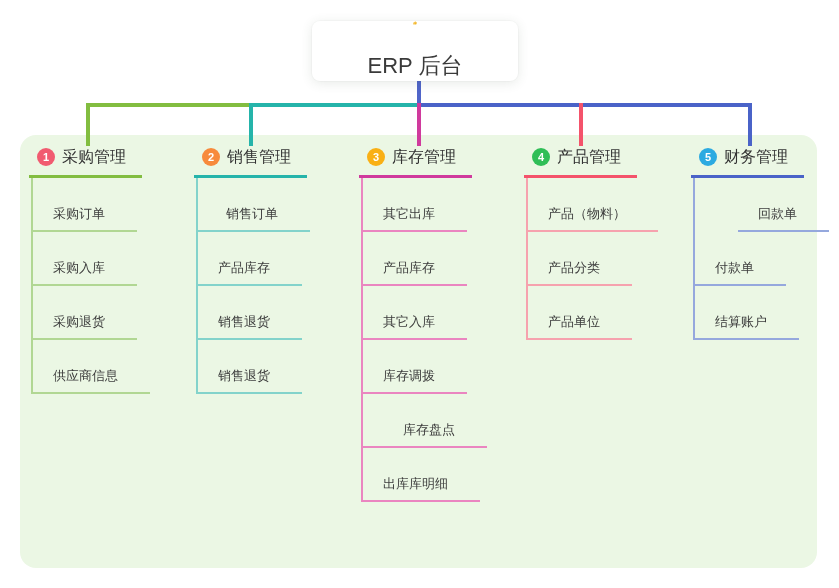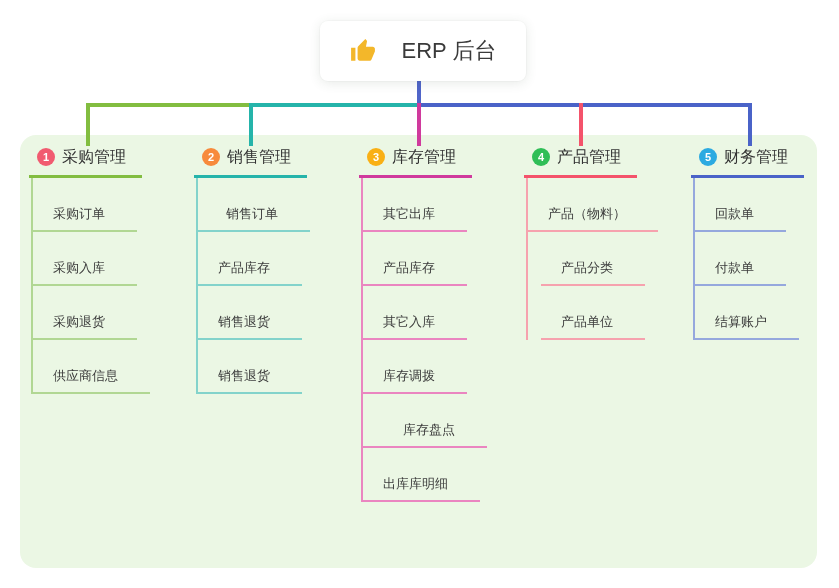--- a/index.html
+++ b/index.html
@@ -7,25 +7,25 @@
     width:839px;height:588px;position:relative;overflow:hidden;
     background:#ffffff;
     font-family:"Liberation Sans","DejaVu Sans",sans-serif;
     color:#383838;
   }
   .panel{
     position:absolute;left:20px;top:135px;width:797px;height:433px;
     background:#ebf7e4;border-radius:16px;
   }
   .root-node{
-    position:absolute;left:320px;top:21px;width:206px;height:60px;
+    position:absolute;left:312px;top:21px;width:206px;height:60px;
     background:#ffffff;border-radius:8px;
     box-shadow:0 2px 12px rgba(60,80,60,.12), 0 0 0 1px rgba(0,0,0,.02);
     display:flex;align-items:center;justify-content:center;gap:26px;
-    font-size:22px;color:#3a3a3a;cursor:default;z-index:5;
+    font-size:22px;color:#3a3a3a;cursor:default;z-index:5;flex-direction:column;
   }
   .thumb-icon{width:26px;height:26px;display:inline-block;}
   .hline,.vline{position:absolute;z-index:1;}
   .branch-title{
     position:absolute;display:flex;align-items:center;gap:7px;
     padding:2px 16px 7px 8px;border-bottom:3px solid #999;
     font-size:16px;line-height:22px;color:#333;white-space:nowrap;z-index:2;
   }
   .badge{
     width:18px;height:18px;border-radius:50%;flex:0 0 18px;
@@ -95,27 +95,27 @@
       <div class="child-node" style="border-bottom-color: rgb(234, 133, 192);">产品库存</div>
       <div class="child-node" style="border-bottom-color: rgb(234, 133, 192);">其它入库</div>
       <div class="child-node" style="border-bottom-color: rgb(234, 133, 192);">库存调拨</div>
       <div class="child-node" style="border-bottom-color: rgb(234, 133, 192); padding-left: 40px;">库存盘点</div>
       <div class="child-node" style="border-bottom-color: rgb(234, 133, 192);">出库库明细</div>
     </div>
     <div class="branch-title" style="left: 524px; top: 144px; border-bottom-color: rgb(244, 83, 107);">
       <span class="badge" style="background: rgb(47, 190, 87);">4</span>
       <span>产品管理</span>
     </div>
-    <div class="child-col" style="left: 526px; top: 178px; border-left-color: rgb(246, 162, 174); align-items: center;">
+    <div class="child-col" style="left: 526px; top: 178px; border-left-color: rgb(246, 162, 174);">
       <div class="child-node" style="border-bottom-color: rgb(246, 162, 174);">产品（物料）</div>
       <div class="child-node" style="border-bottom-color: rgb(246, 162, 174);">产品分类</div>
       <div class="child-node" style="border-bottom-color: rgb(246, 162, 174);">产品单位</div>
     </div>
     <div class="branch-title" style="left: 691px; top: 144px; border-bottom-color: rgb(74, 99, 200);">
       <span class="badge" style="background: rgb(44, 170, 225);">5</span>
       <span>财务管理</span>
     </div>
     <div class="child-col" style="left: 693px; top: 178px; border-left-color: rgb(149, 168, 221);">
-      <div class="child-node" style="border-bottom-color: rgb(149, 168, 221);">回款单</div>
+      <div class="child-node" style="border-bottom-color: rgb(149, 168, 221); margin-left: 43px;">回款单</div>
       <div class="child-node" style="border-bottom-color: rgb(149, 168, 221);">付款单</div>
       <div class="child-node" style="border-bottom-color: rgb(149, 168, 221); padding-left: 20px;">结算账户</div>
     </div>
   </div>
 
 </body></html>

